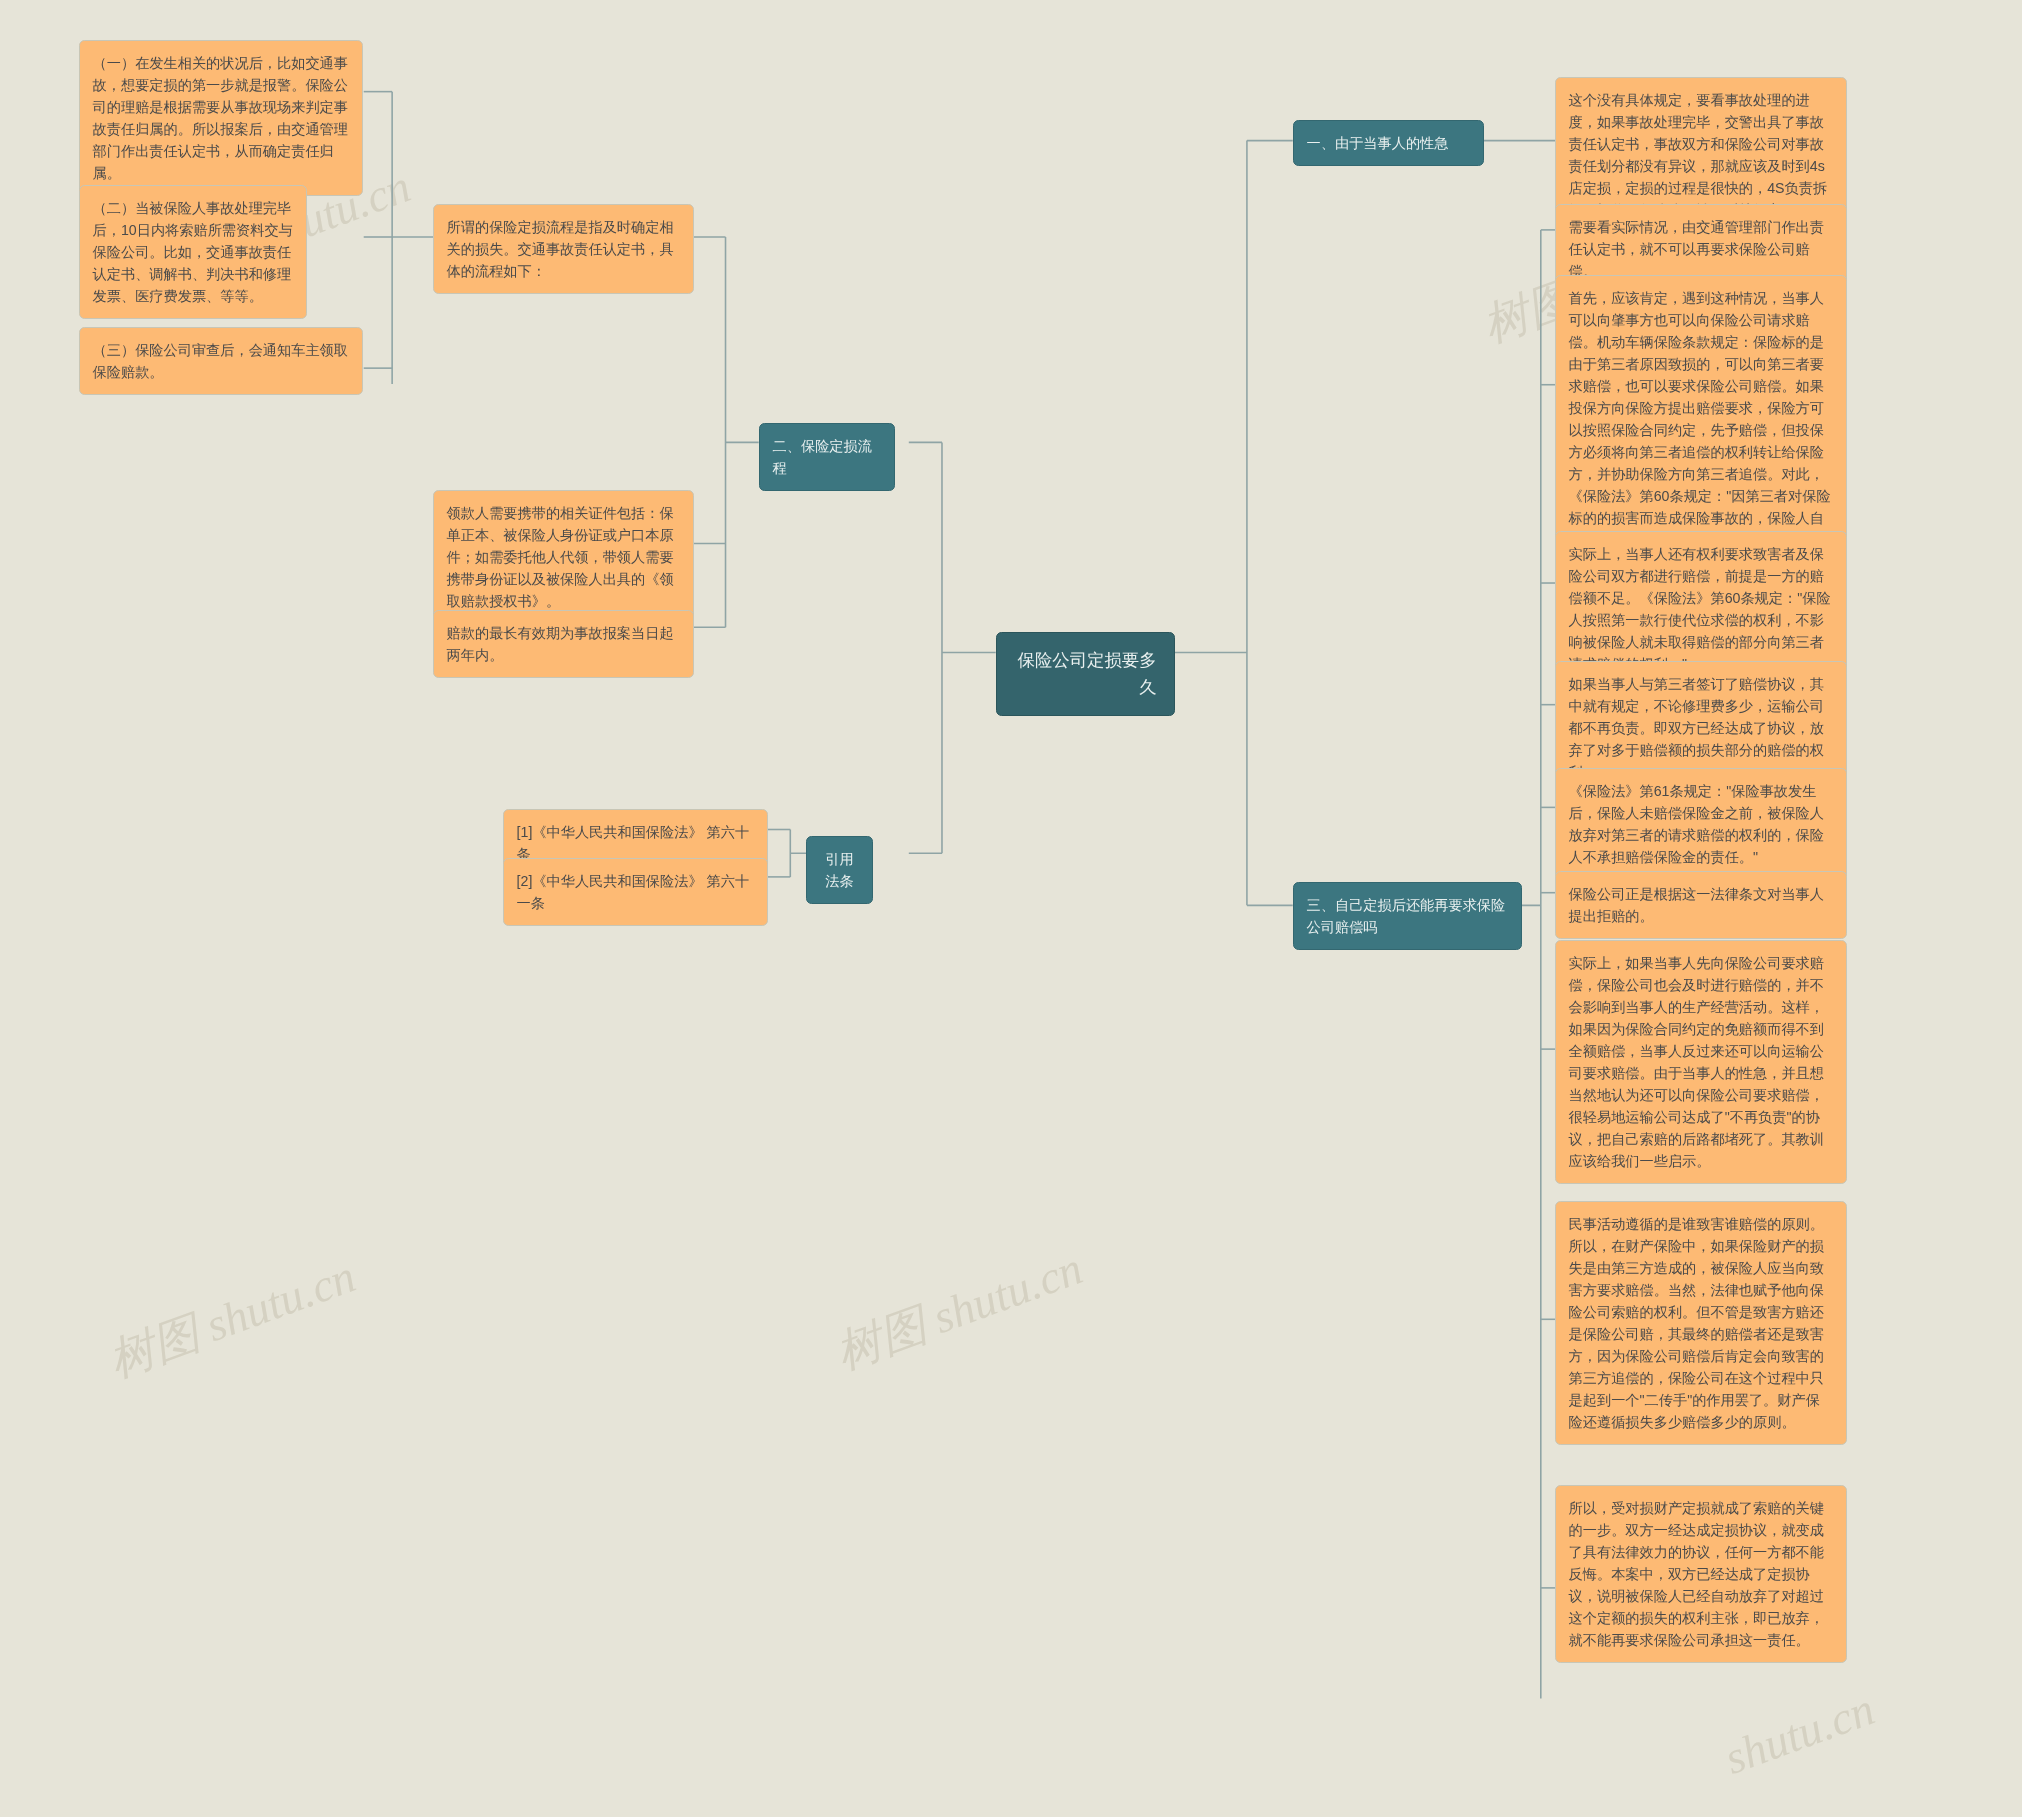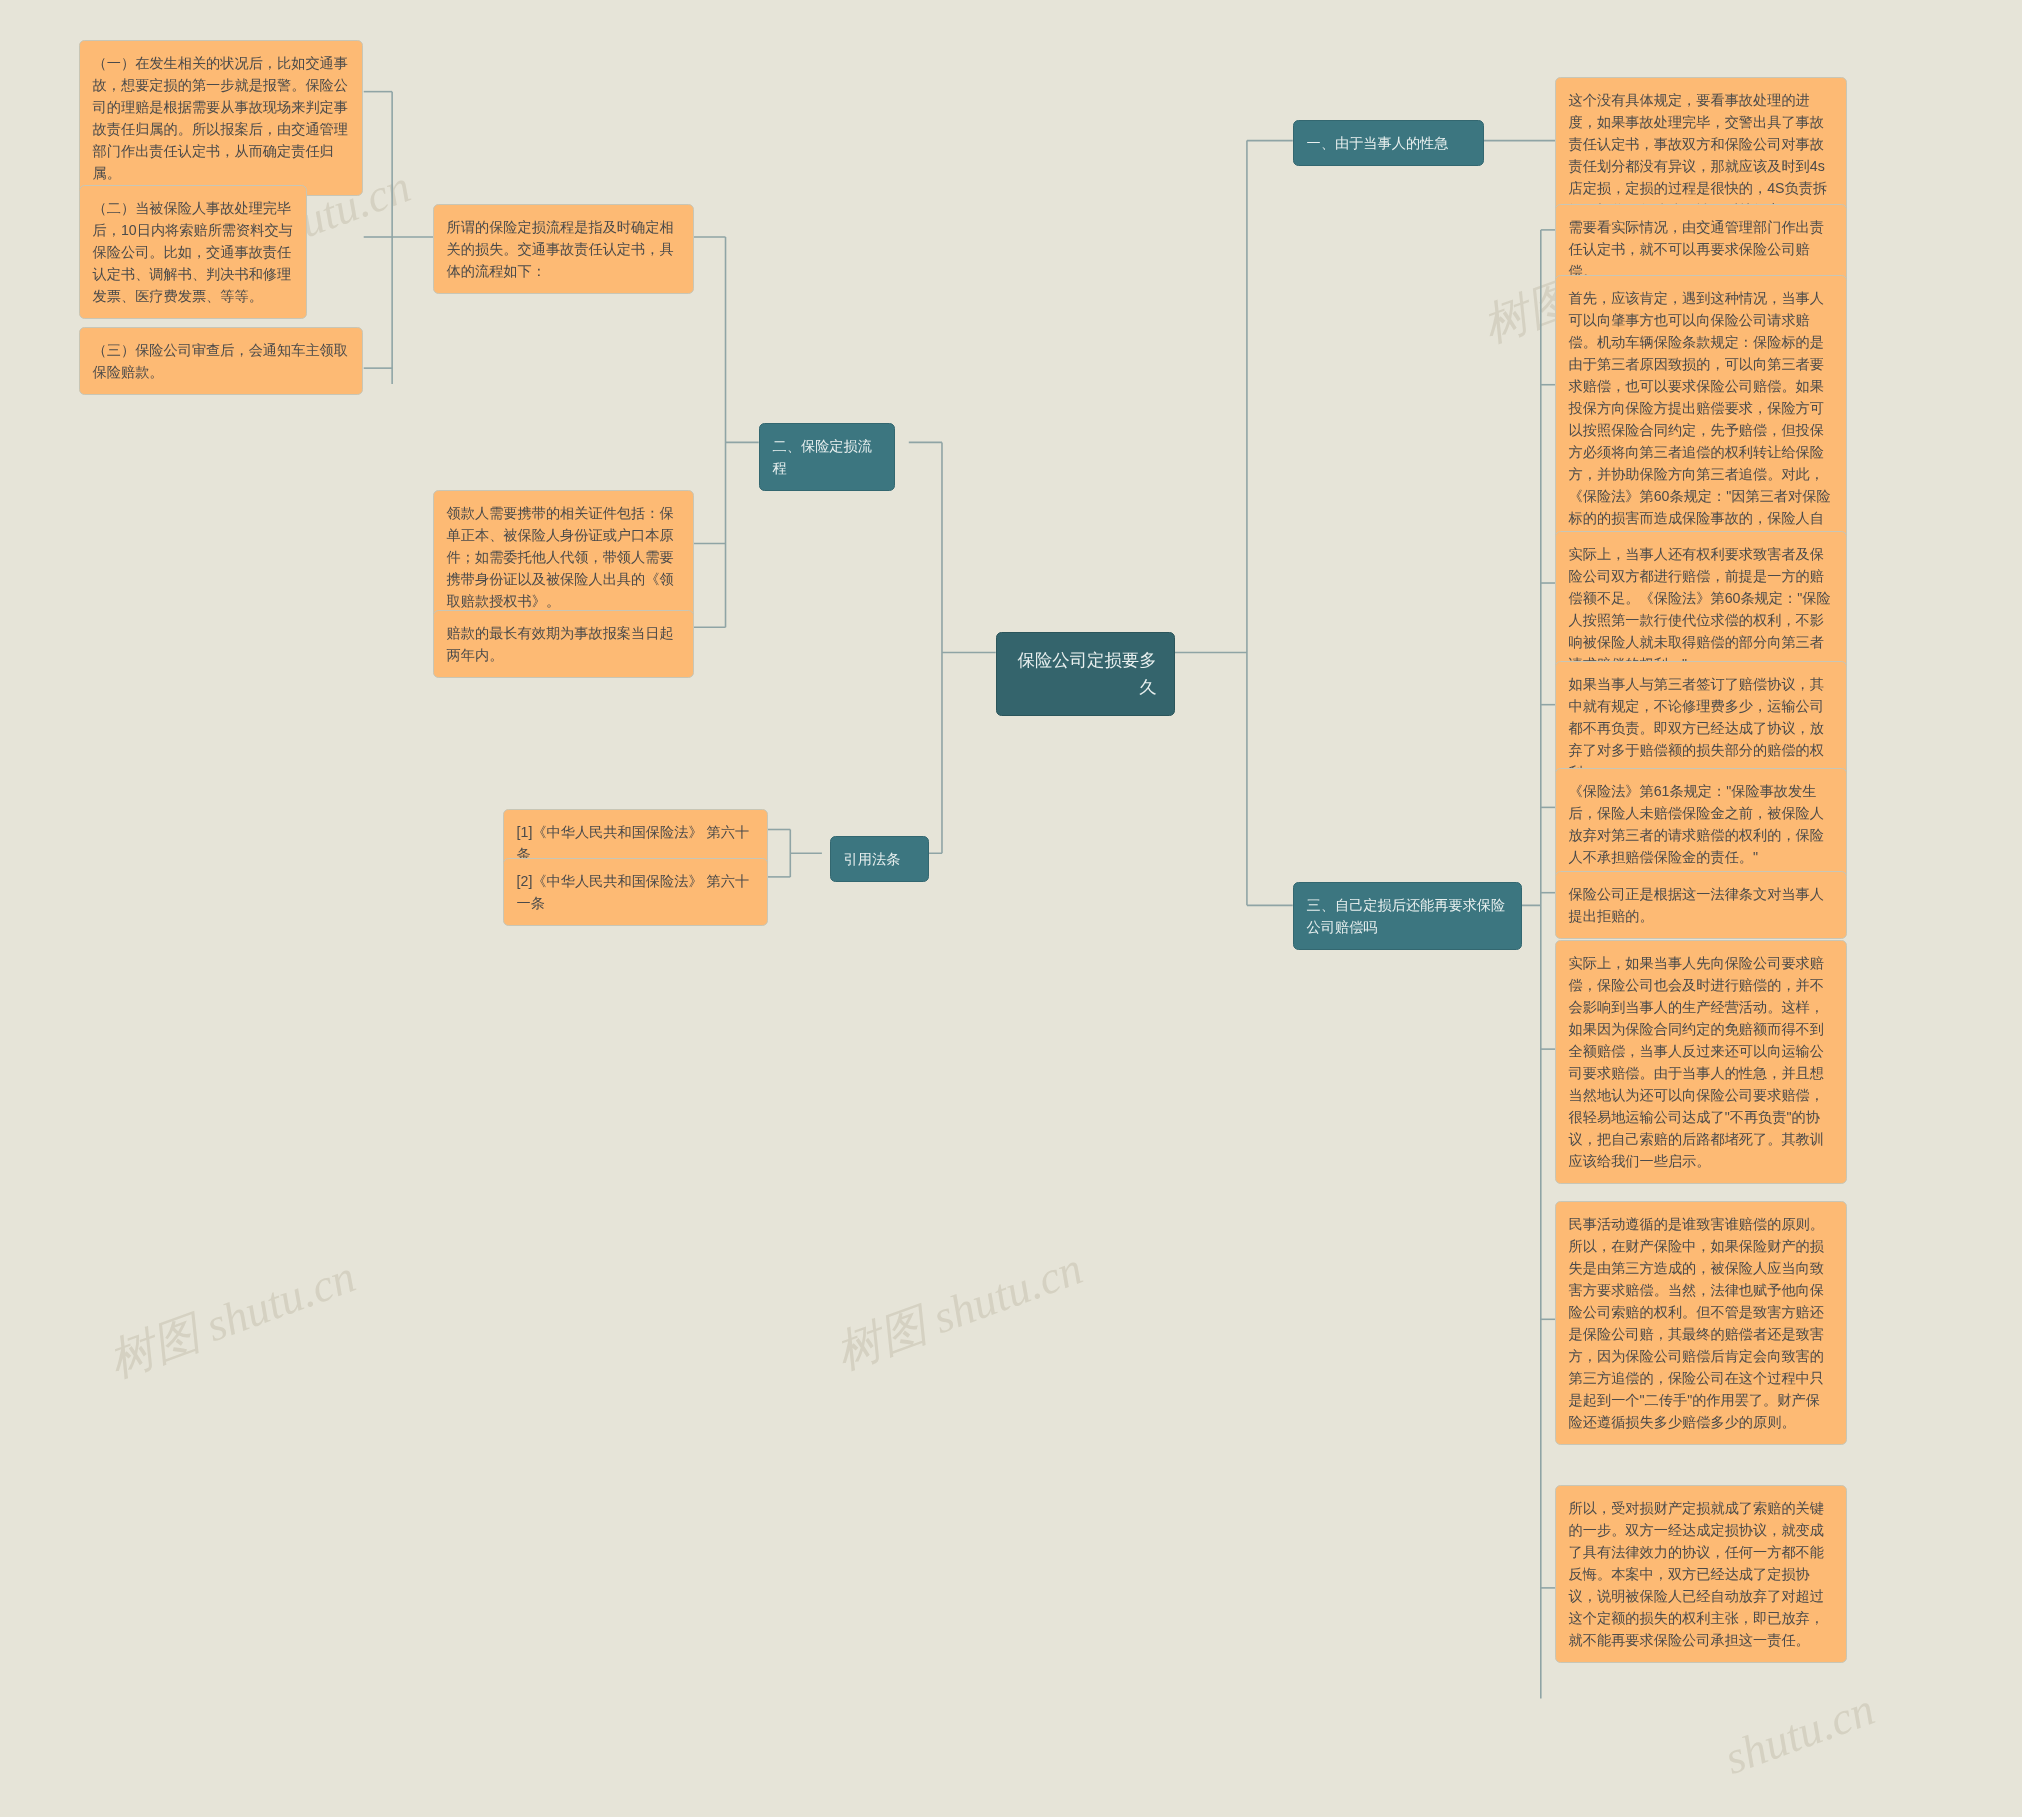--- a/index.html
+++ b/index.html
@@ -83,18 +83,18 @@
   <div class="node leaf" style="left:1555px;top:1201px;width:292px">民事活动遵循的是谁致害谁赔偿的原则。所以，在财产保险中，如果保险财产的损失是由第三方造成的，被保险人应当向致害方要求赔偿。当然，法律也赋予他向保险公司索赔的权利。但不管是致害方赔还是保险公司赔，其最终的赔偿者还是致害方，因为保险公司赔偿后肯定会向致害的第三方追偿的，保险公司在这个过程中只是起到一个"二传手"的作用罢了。财产保险还遵循损失多少赔偿多少的原则。</div>
 
   <div class="node branch" style="left:759px;top:423px;width:136px">二、保险定损流程</div>
   <div class="node leaf" style="left:433px;top:204px;width:261px">所谓的保险定损流程是指及时确定相关的损失。交通事故责任认定书，具体的流程如下：</div>
   <div class="node leaf" style="left:79px;top:40px;width:284px">（一）在发生相关的状况后，比如交通事故，想要定损的第一步就是报警。保险公司的理赔是根据需要从事故现场来判定事故责任归属的。所以报案后，由交通管理部门作出责任认定书，从而确定责任归属。</div>
   <div class="node leaf" style="left:79px;top:185px;width:228px">（二）当被保险人事故处理完毕后，10日内将索赔所需资料交与保险公司。比如，交通事故责任认定书、调解书、判决书和修理发票、医疗费发票、等等。</div>
   <div class="node leaf" style="left:79px;top:327px;width:284px">（三）保险公司审查后，会通知车主领取保险赔款。</div>
   <div class="node leaf" style="left:433px;top:490px;width:261px">领款人需要携带的相关证件包括：保单正本、被保险人身份证或户口本原件；如需委托他人代领，带领人需要携带身份证以及被保险人出具的《领取赔款授权书》。</div>
   <div class="node leaf" style="left:433px;top:610px;width:261px">赔款的最长有效期为事故报案当日起两年内。</div>
 
-  <div class="node branch" style="left:830px;top:836px;width:99px;text-align:left">引用法条</div>
+  <div class="node branch" style="left:806px;top:836px;width:67px;text-align:center">引用法条</div>
   <div class="node leaf" style="left:503px;top:809px;width:265px">[1]《中华人民共和国保险法》 第六十条</div>
   <div class="node leaf" style="left:503px;top:858px;width:265px">[2]《中华人民共和国保险法》 第六十一条</div>
 
 </div>
 
 
 </body></html>

